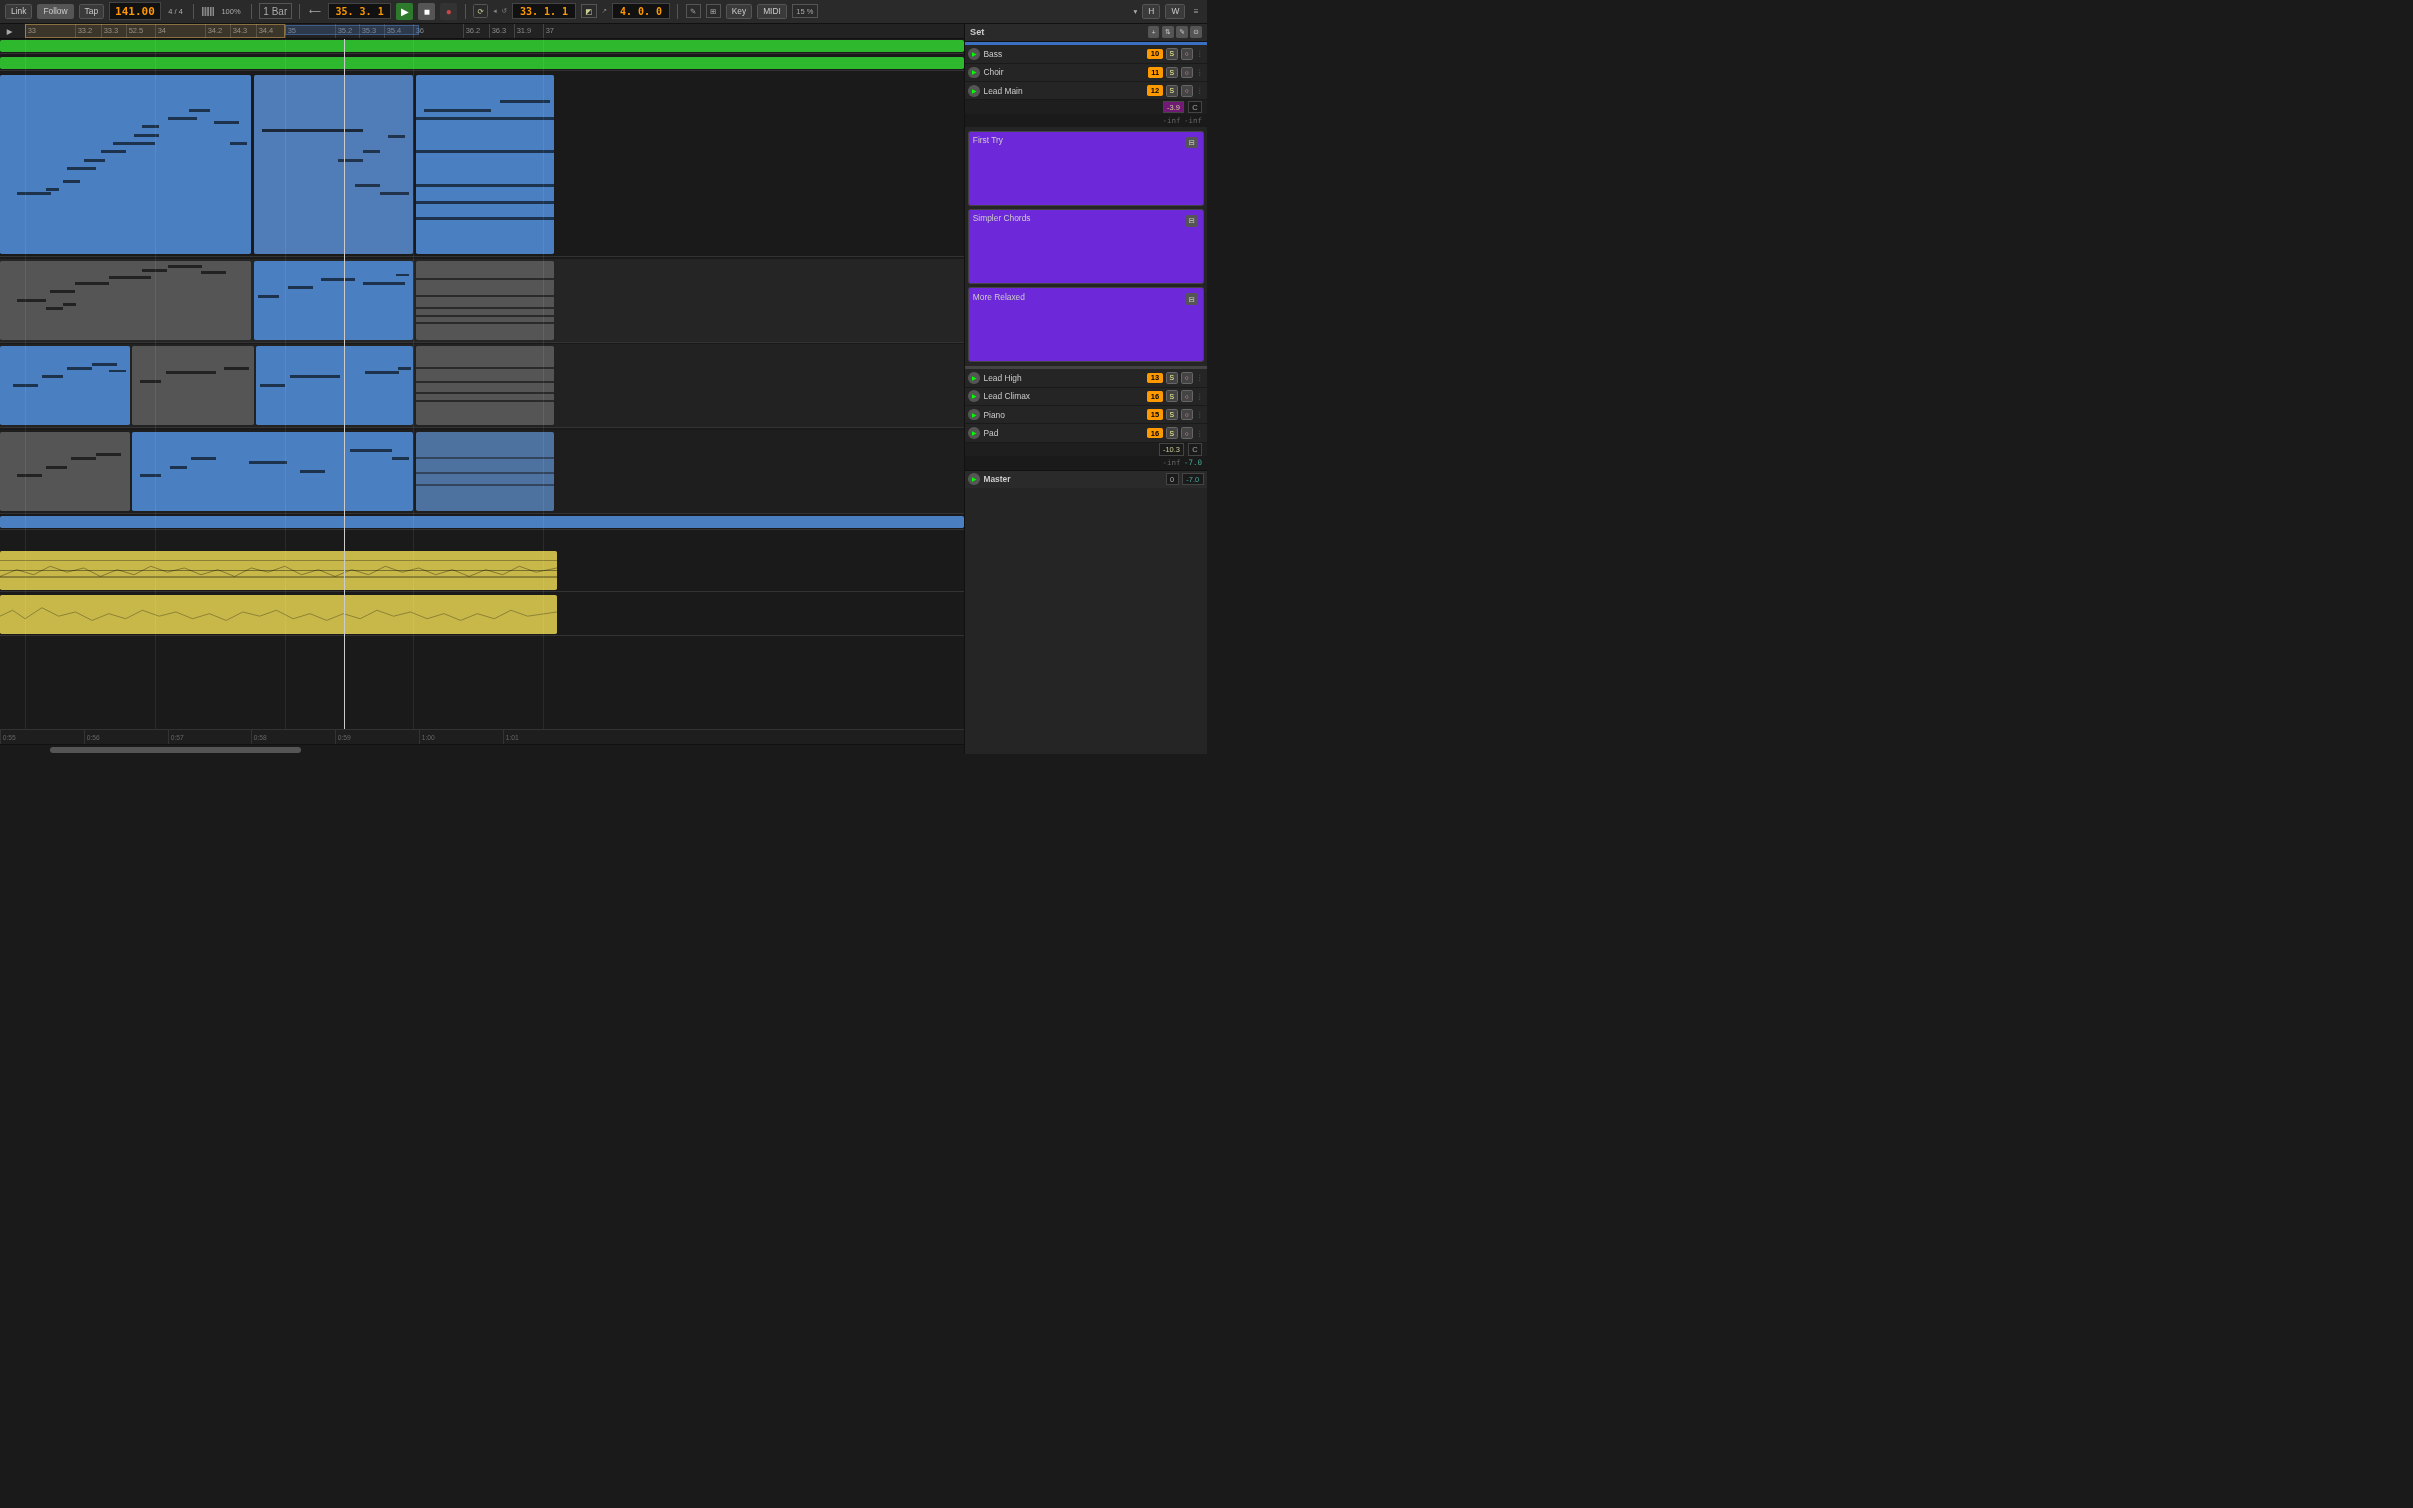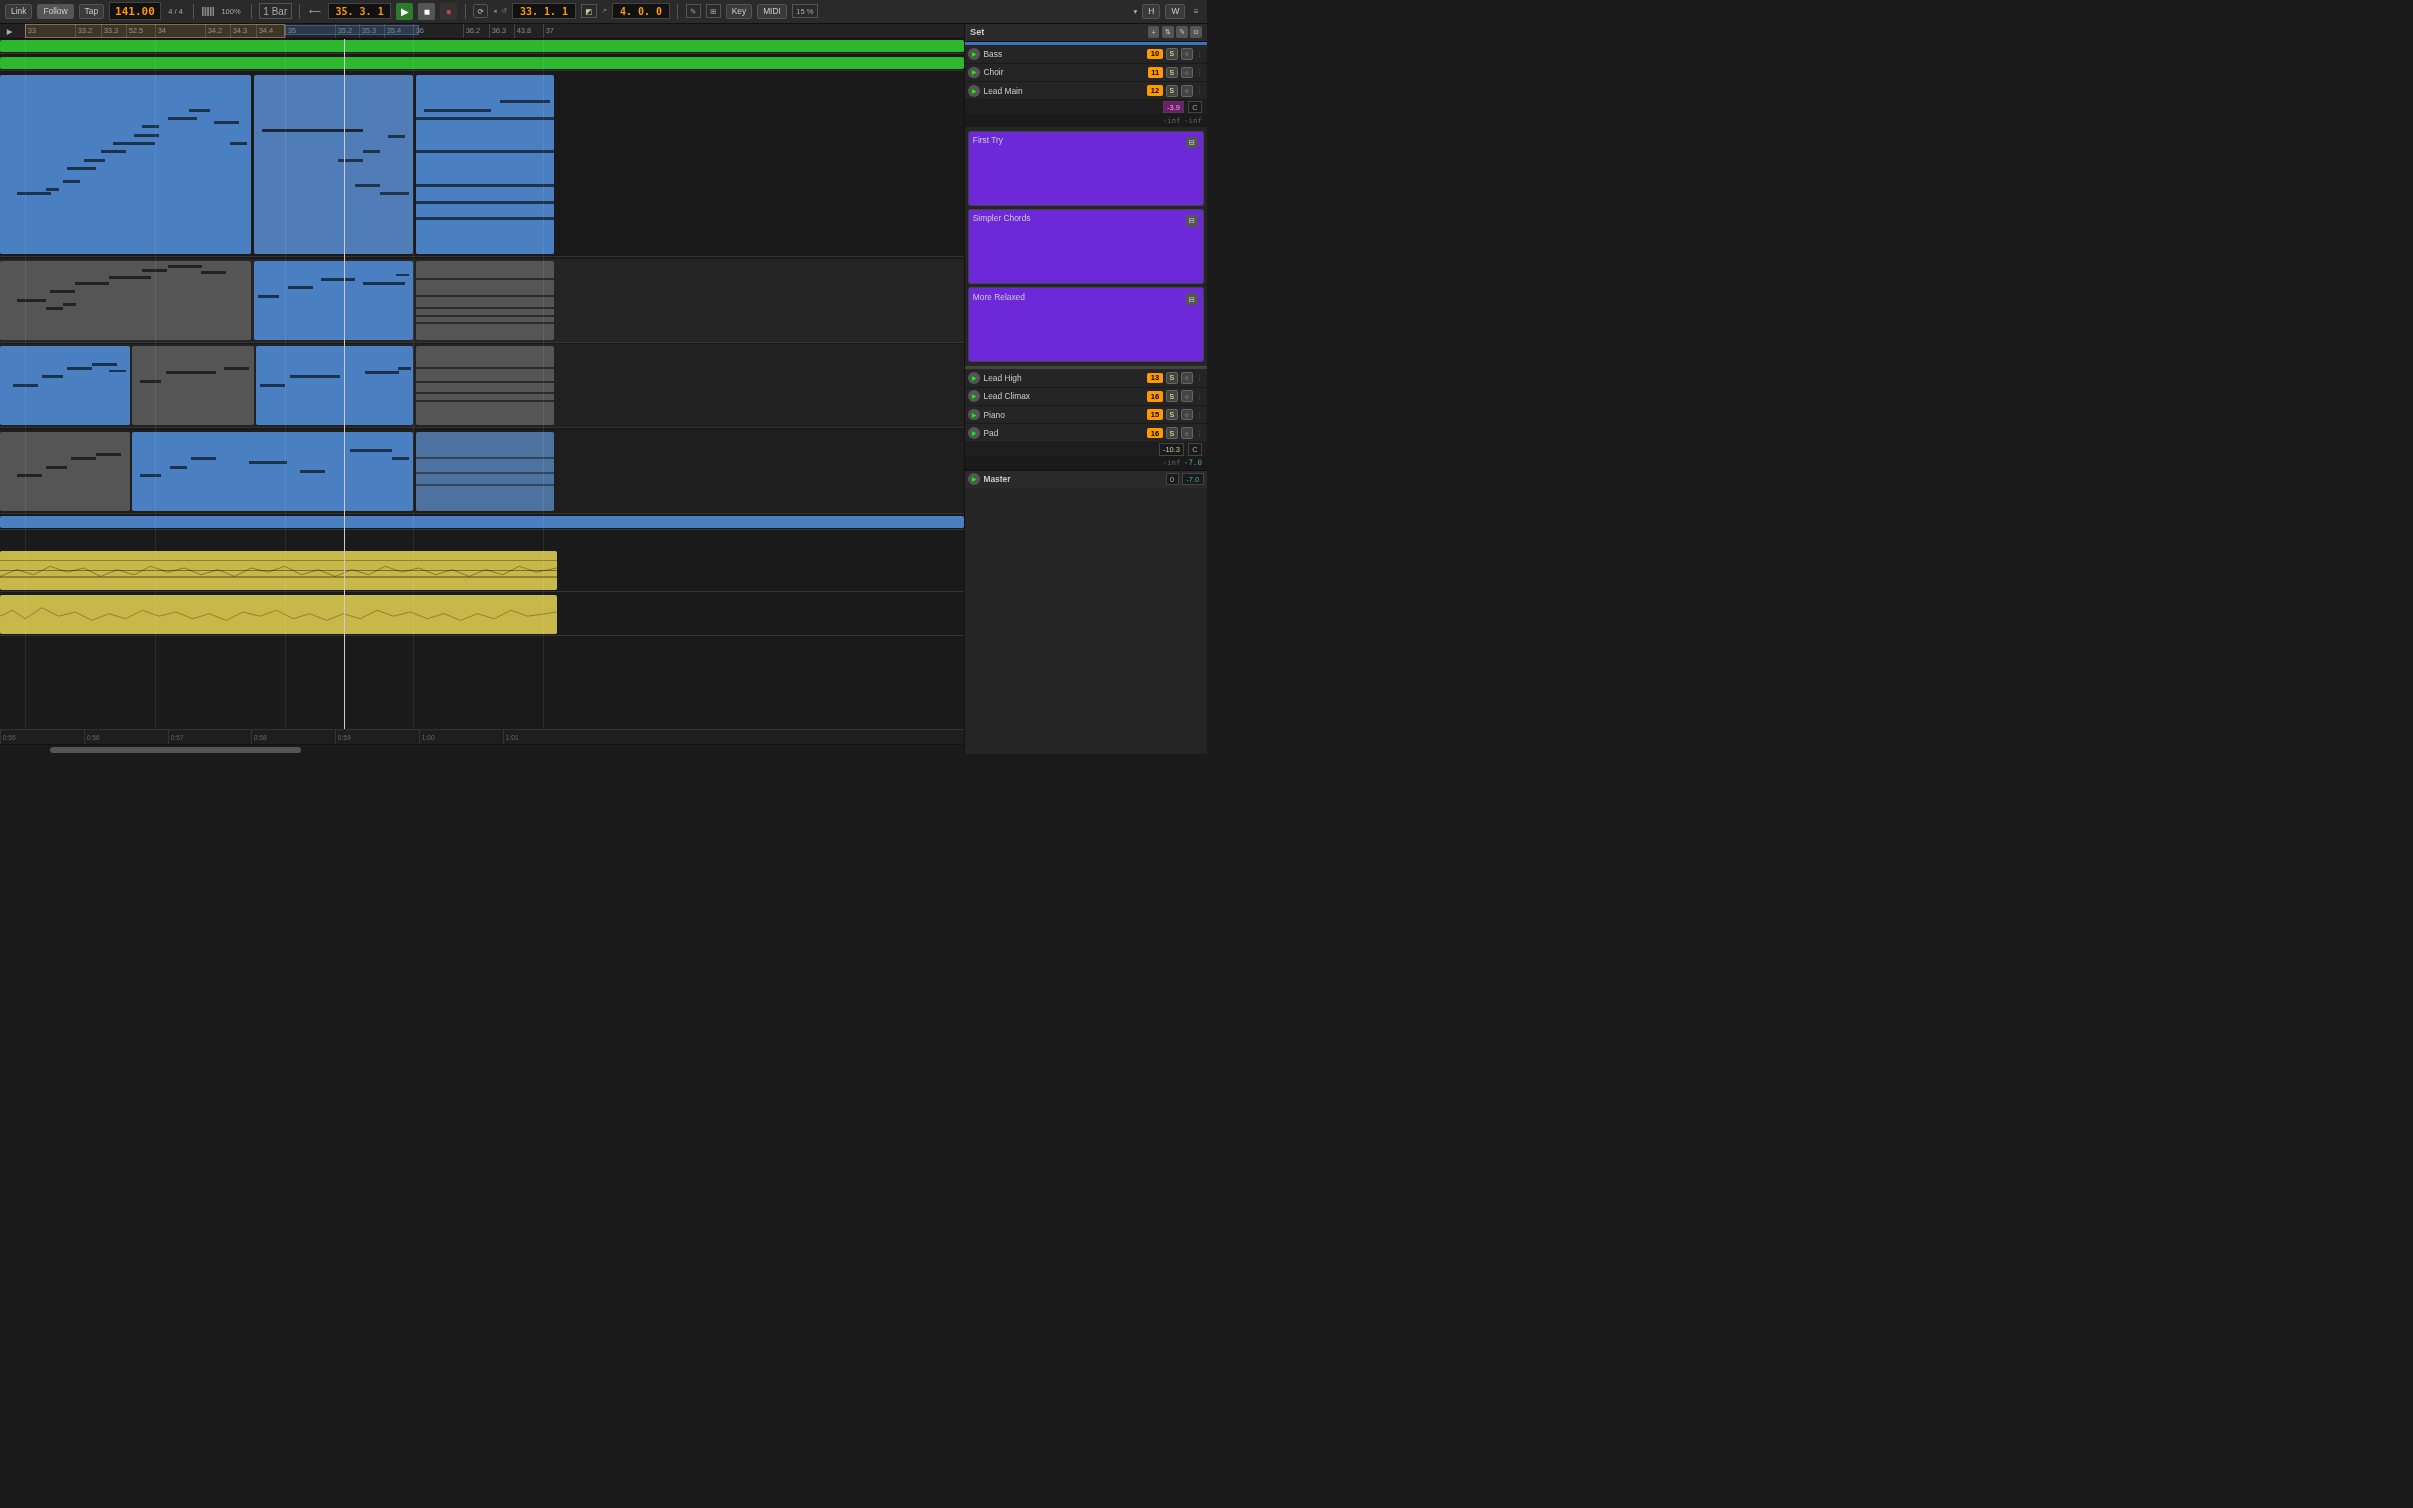--- a/index.html
+++ b/index.html
@@ -335,21 +335,21 @@
       <div class="ruler-mark" style="left:205px;">34.2</div>
       <div class="ruler-mark" style="left:230px;">34.3</div>
       <div class="ruler-mark" style="left:256px;">34.4</div>
       <div class="ruler-mark" style="left:285px;">35</div>
       <div class="ruler-mark" style="left:335px;">35.2</div>
       <div class="ruler-mark" style="left:359px;">35.3</div>
       <div class="ruler-mark" style="left:384px;">35.4</div>
       <div class="ruler-mark" style="left:413px;">36</div>
       <div class="ruler-mark" style="left:463px;">36.2</div>
       <div class="ruler-mark" style="left:489px;">36.3</div>
-      <div class="ruler-mark" style="left:514px;">43.8</div>
+      <div class="ruler-mark" style="left:514px;">31.9</div>
       <div class="ruler-mark" style="left:543px;">37</div>
 
       <div style="position:absolute;left:25px;width:260px;top:0;height:100%;background:rgba(255,200,100,0.12);border:0.8px solid rgba(255,200,100,0.4);"></div>
 
       <div style="position:absolute;top:1.7px;left:285px;width:134px;height:10px;background:rgba(80,130,200,0.25);border:0.8px solid rgba(80,130,200,0.5);"></div>
     </div>
 
     <div style="flex:1;position:relative;overflow:hidden;">
 
       <div class="playhead" style="left:344px;"></div>

